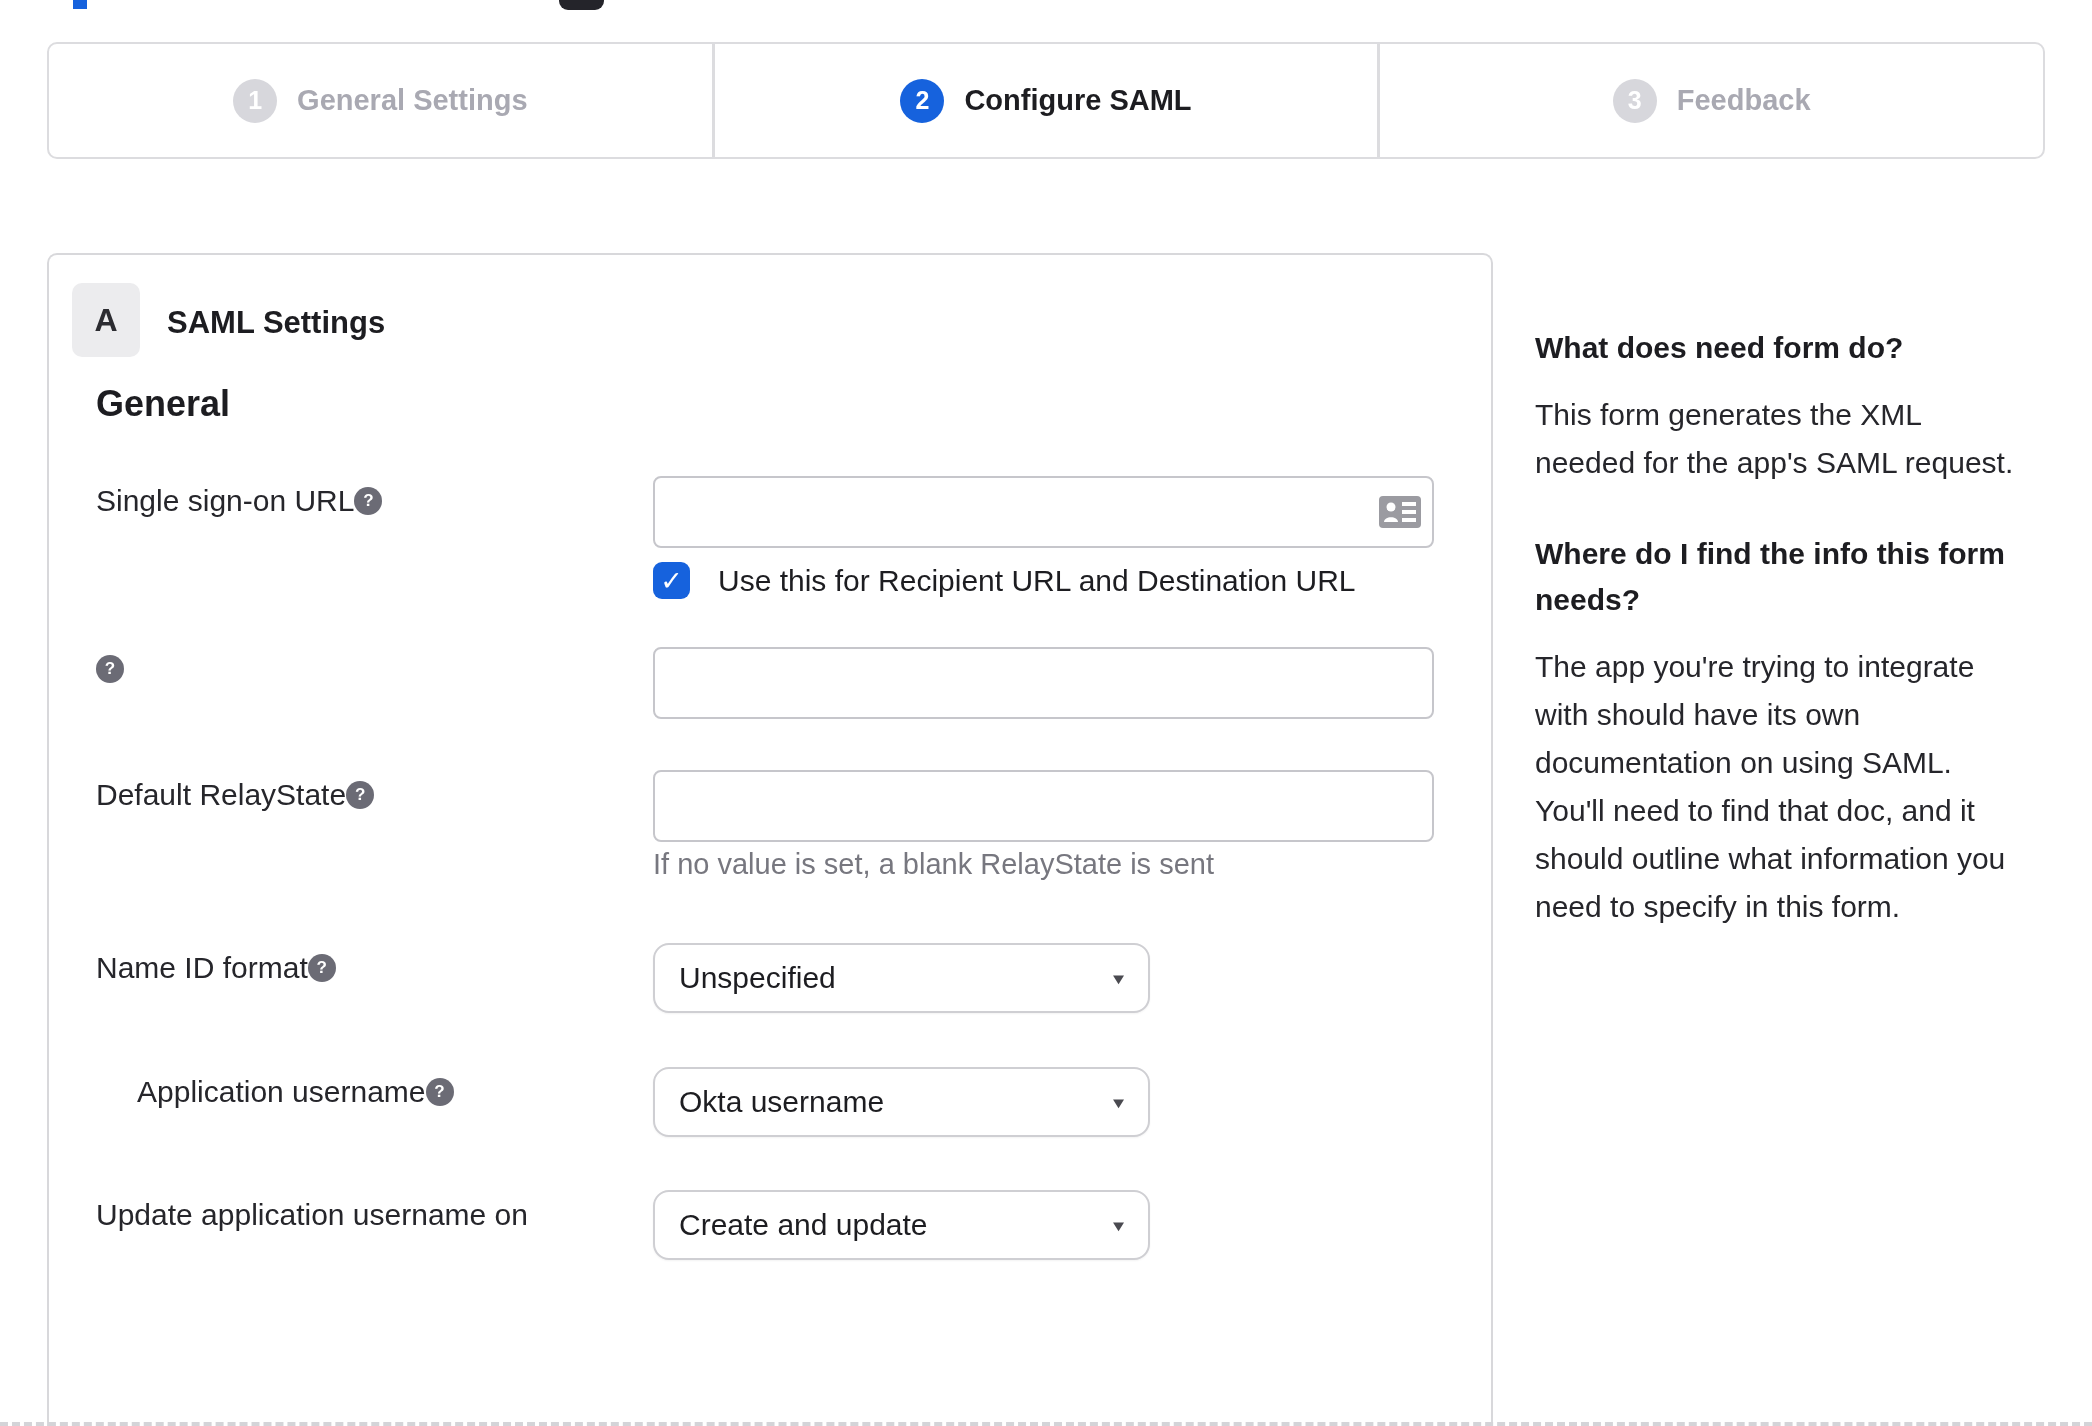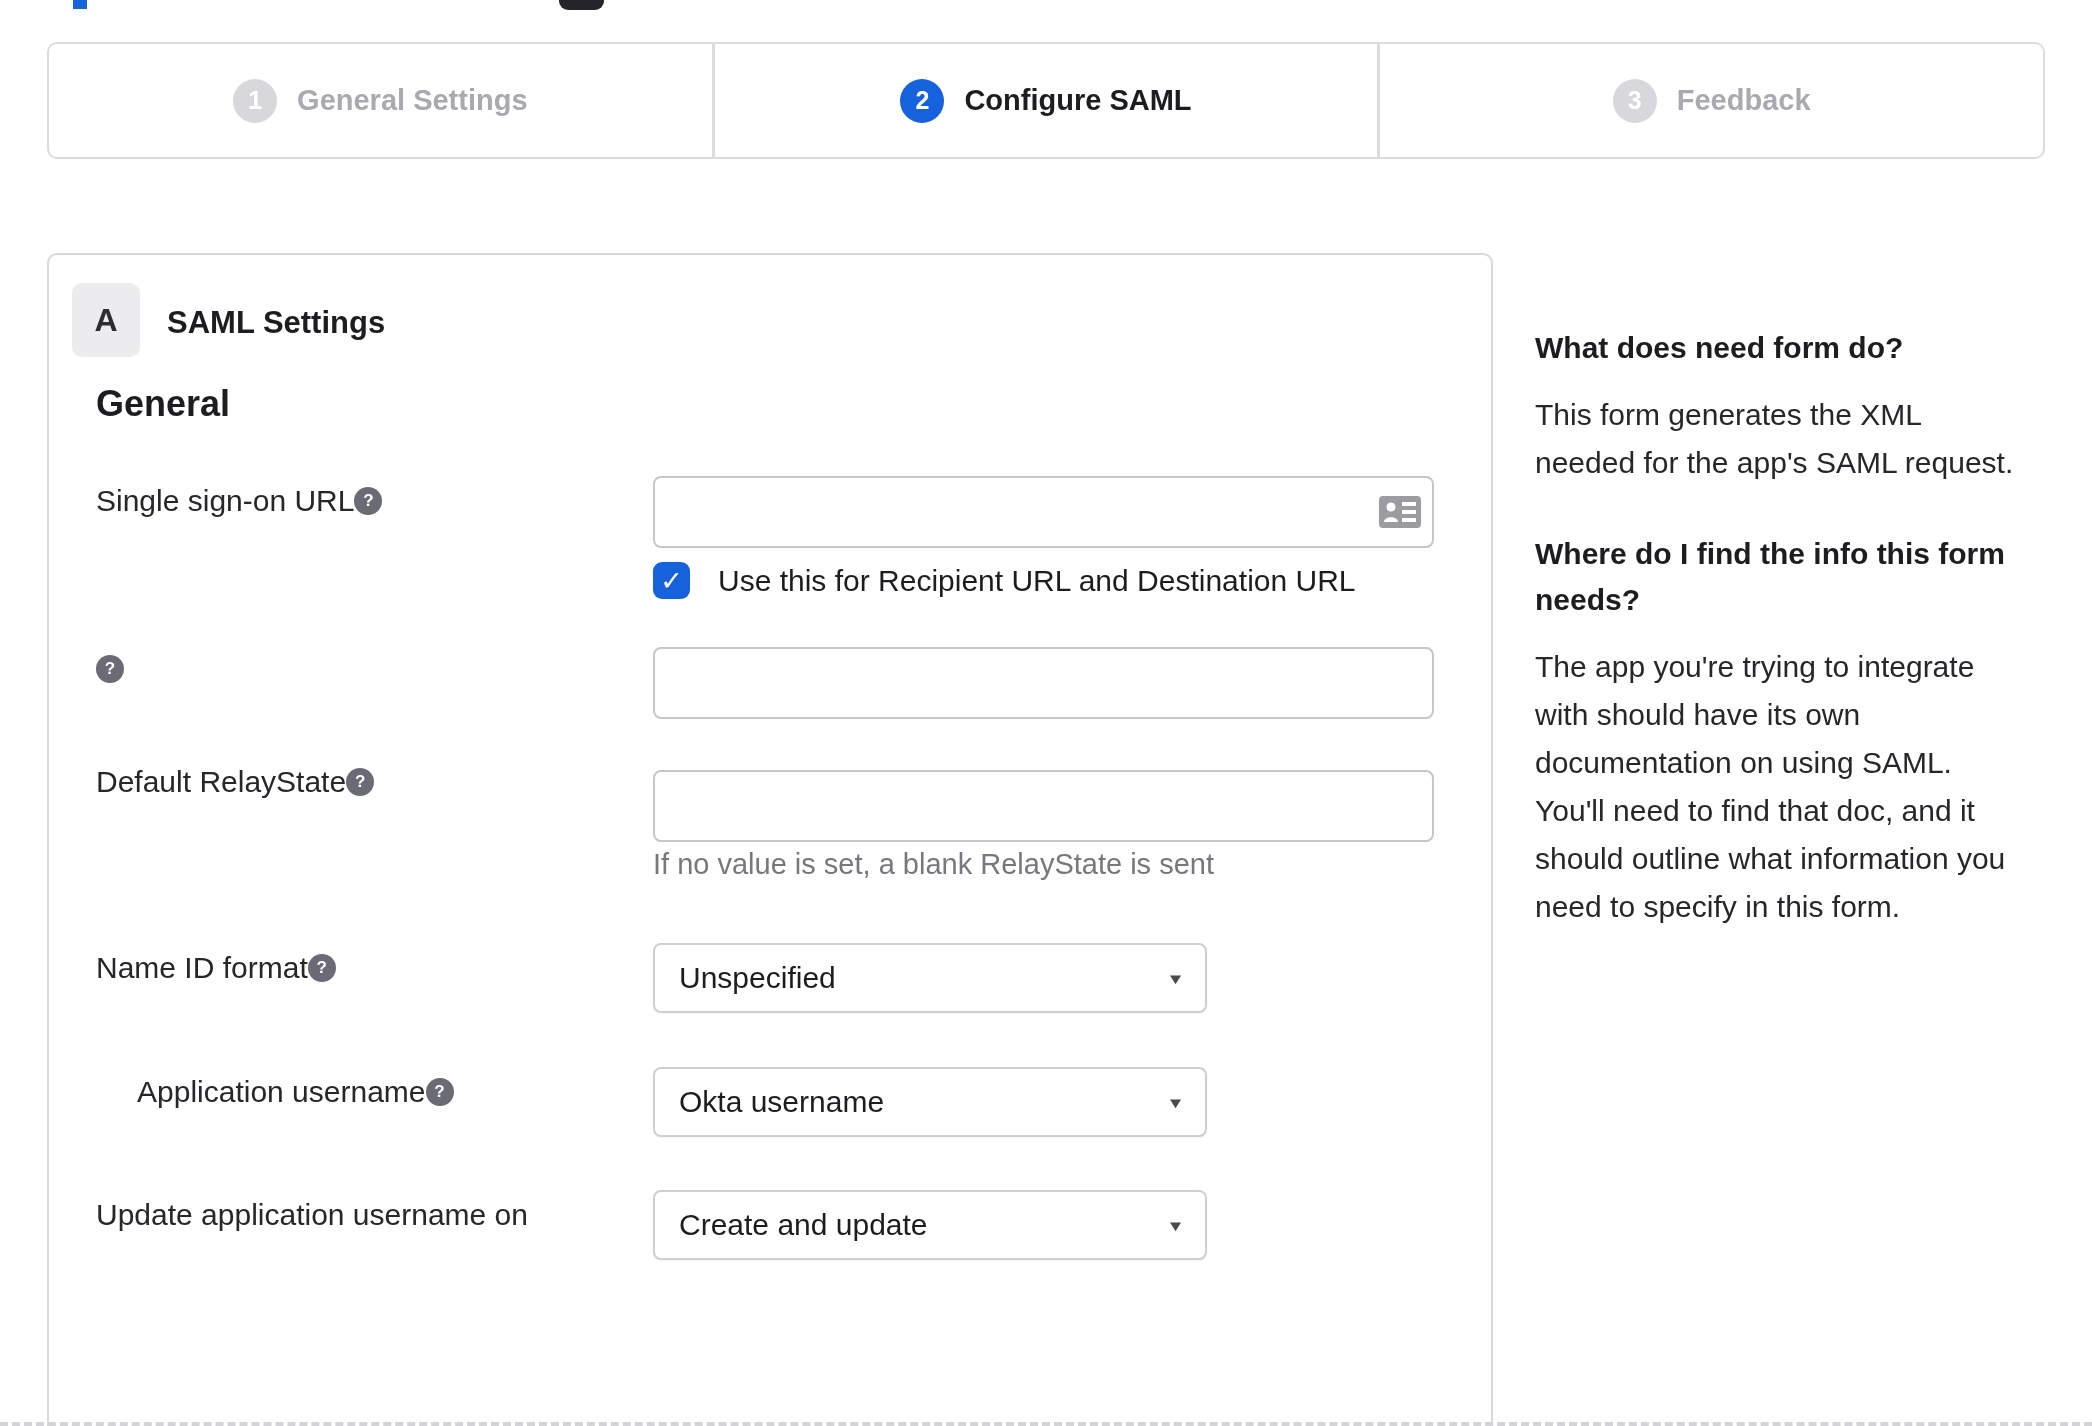--- a/index.html
+++ b/index.html
@@ -91,22 +91,22 @@
     color:#ffffff; font-size:27px; font-weight:bold; flex:0 0 auto;
   }
   .checkbox-label { font-size:30px; color:#1d1d21; white-space:nowrap; }
 
   .hint {
     position:absolute; left:604px; top:593px;
     font-size:29px; color:#77777f; white-space:nowrap;
   }
 
   .select {
-    position:absolute; left:604px; width:554px; height:70px;
-    border:2px solid #cfcfd3; border-radius:8px; background:#ffffff;
+    position:absolute; left:604px; width:497px; height:70px;
+    border:2px solid #cfcfd3; border-radius:16px; background:#ffffff;
     box-shadow:0 1px 2px rgba(0,0,0,0.05);
     display:flex; align-items:center; justify-content:space-between;
     padding:0 22px 0 24px; cursor:pointer;
   }
   .select-value { font-size:30px; color:#1d1d21; white-space:nowrap; }
   .select-arrow { font-size:15px; color:#4a4a50; transform:scaleX(1.25); }
 
   .advanced-link {
     position:absolute; right:58px; top:1083px;
     font-size:31px; font-weight:bold; color:#1662dd;
@@ -177,21 +177,21 @@
     <div class="checkbox-row">
       <div class="checkbox">✓</div>
       <div class="checkbox-label">Use this for Recipient URL and Destination URL</div>
     </div>
 
     <div class="field-label" style="top:400px;">
       <span class="help">?</span>
     </div>
     <input class="text-input" style="top: 392px;" type="text" value="">
 
-    <div class="field-label" style="top:510px;">
+    <div class="field-label" style="top:523px;">
       <span>Default RelayState</span>
       <span class="help">?</span>
     </div>
     <input class="text-input" style="top: 515px;" type="text" value="">
     <div class="hint">If no value is set, a blank RelayState is sent</div>
 
     <div class="field-label" style="top:696px;">
       <span>Name ID format</span>
       <span class="help">?</span>
     </div>

